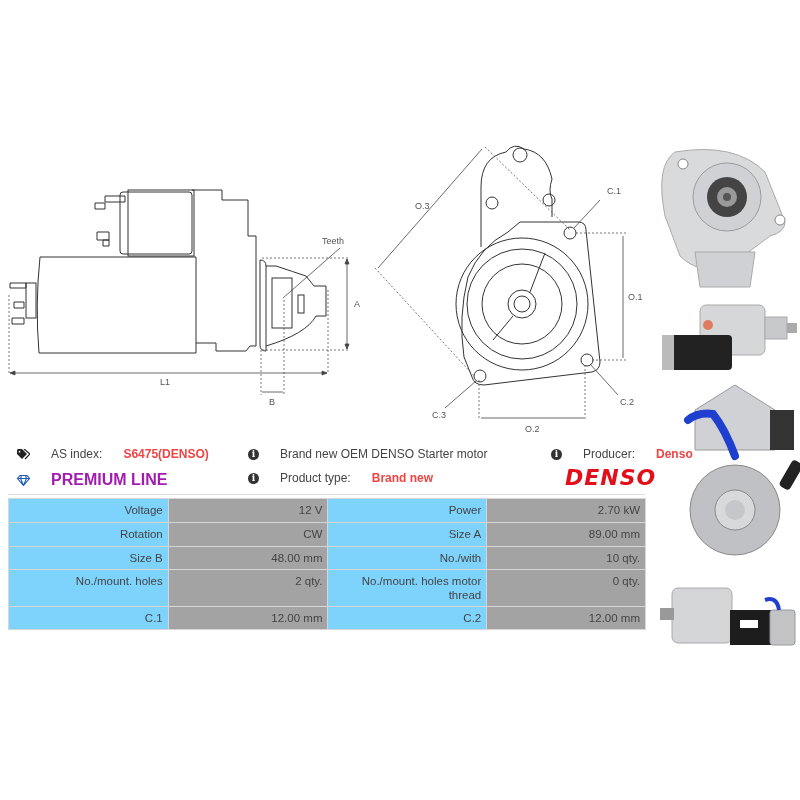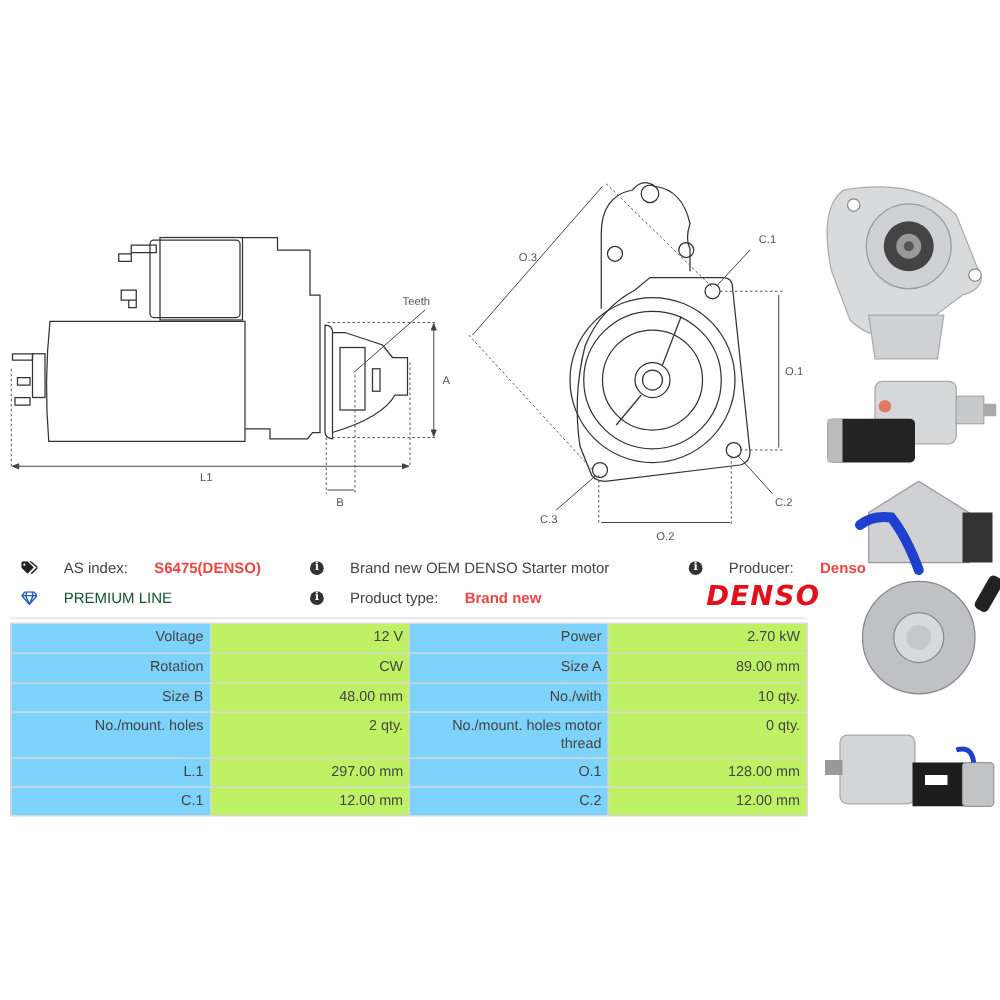--- a/index.html
+++ b/index.html
@@ -2,28 +2,28 @@
 <html><head>
 <meta charset="utf-8">
 <style>
   html, body { margin: 0; padding: 0; background: #ffffff; }
   body { width: 800px; height: 800px; position: relative; overflow: hidden;
          font-family: "Liberation Sans", sans-serif; color: #333; }
   .abs { position: absolute; }
   .drawing { position: absolute; }
   .info-line { position: absolute; font-size: 12px; color: #444; display: flex; align-items: center; gap: 21px; white-space: nowrap; }
   .info-line b { color: #ef4444; font-weight: bold; }
-  .premium { color: #14532d; font-weight: normal; font-size: 12px; }
+  .premium { color: #a21caf; font-weight: bold; font-size: 16px; }
   .denso-logo { position: absolute; left: 565px; top: 465px; color: #e3101b; font-weight: bold; font-style: italic;
                 font-size: 22px; letter-spacing: 1px; font-family: "DejaVu Sans", sans-serif; }
   .sep { position: absolute; left: 8px; width: 637px; top: 494px; height: 1px; background: #dddddd; }
   table.spec { position: absolute; left: 8px; top: 498px; width: 638px; border-collapse: collapse; font-size: 11.5px; }
   table.spec td { border: 1.5px solid #d6d6d6; padding: 4px 5px; text-align: right; vertical-align: top; color: #444; line-height: 14px; }
   table.spec td.k { background: #7dd3fc; }
-  table.spec td.v { background: #bef264; }
+  table.spec td.v { background: #a3a3a3; }
   .info-icon { display: inline-block; width: 11px; height: 11px; border-radius: 50%; background: #333; color: #fff;
                font-size: 9px; font-weight: bold; text-align: center; line-height: 11px; font-family: "DejaVu Serif", serif; }
 </style>
 </head>
 <body>
 
 <svg class="drawing" style="left:0;top:150px" width="370" height="270" viewBox="0 150 370 270">
   <g fill="none" stroke="#333" stroke-width="1">
 
     <rect x="120" y="192" width="72" height="62" rx="3"></rect>
@@ -201,26 +201,20 @@
     <td class="v">48.00 mm</td>
     <td class="k">No./with</td>
     <td class="v">10 qty.</td>
   </tr>
   <tr style="height:37px">
     <td class="k">No./mount. holes</td>
     <td class="v">2 qty.</td>
     <td class="k">No./mount. holes motor thread</td>
     <td class="v">0 qty.</td>
   </tr>
-  <tr style="height:23px">
-    <td class="k">L.1</td>
-    <td class="v">297.00 mm</td>
-    <td class="k">O.1</td>
-    <td class="v">128.00 mm</td>
-  </tr>
   <tr style="height:22px">
     <td class="k">C.1</td>
     <td class="v">12.00 mm</td>
     <td class="k">C.2</td>
     <td class="v">12.00 mm</td>
   </tr>
 </tbody>
   </table>
 
 </body></html>

